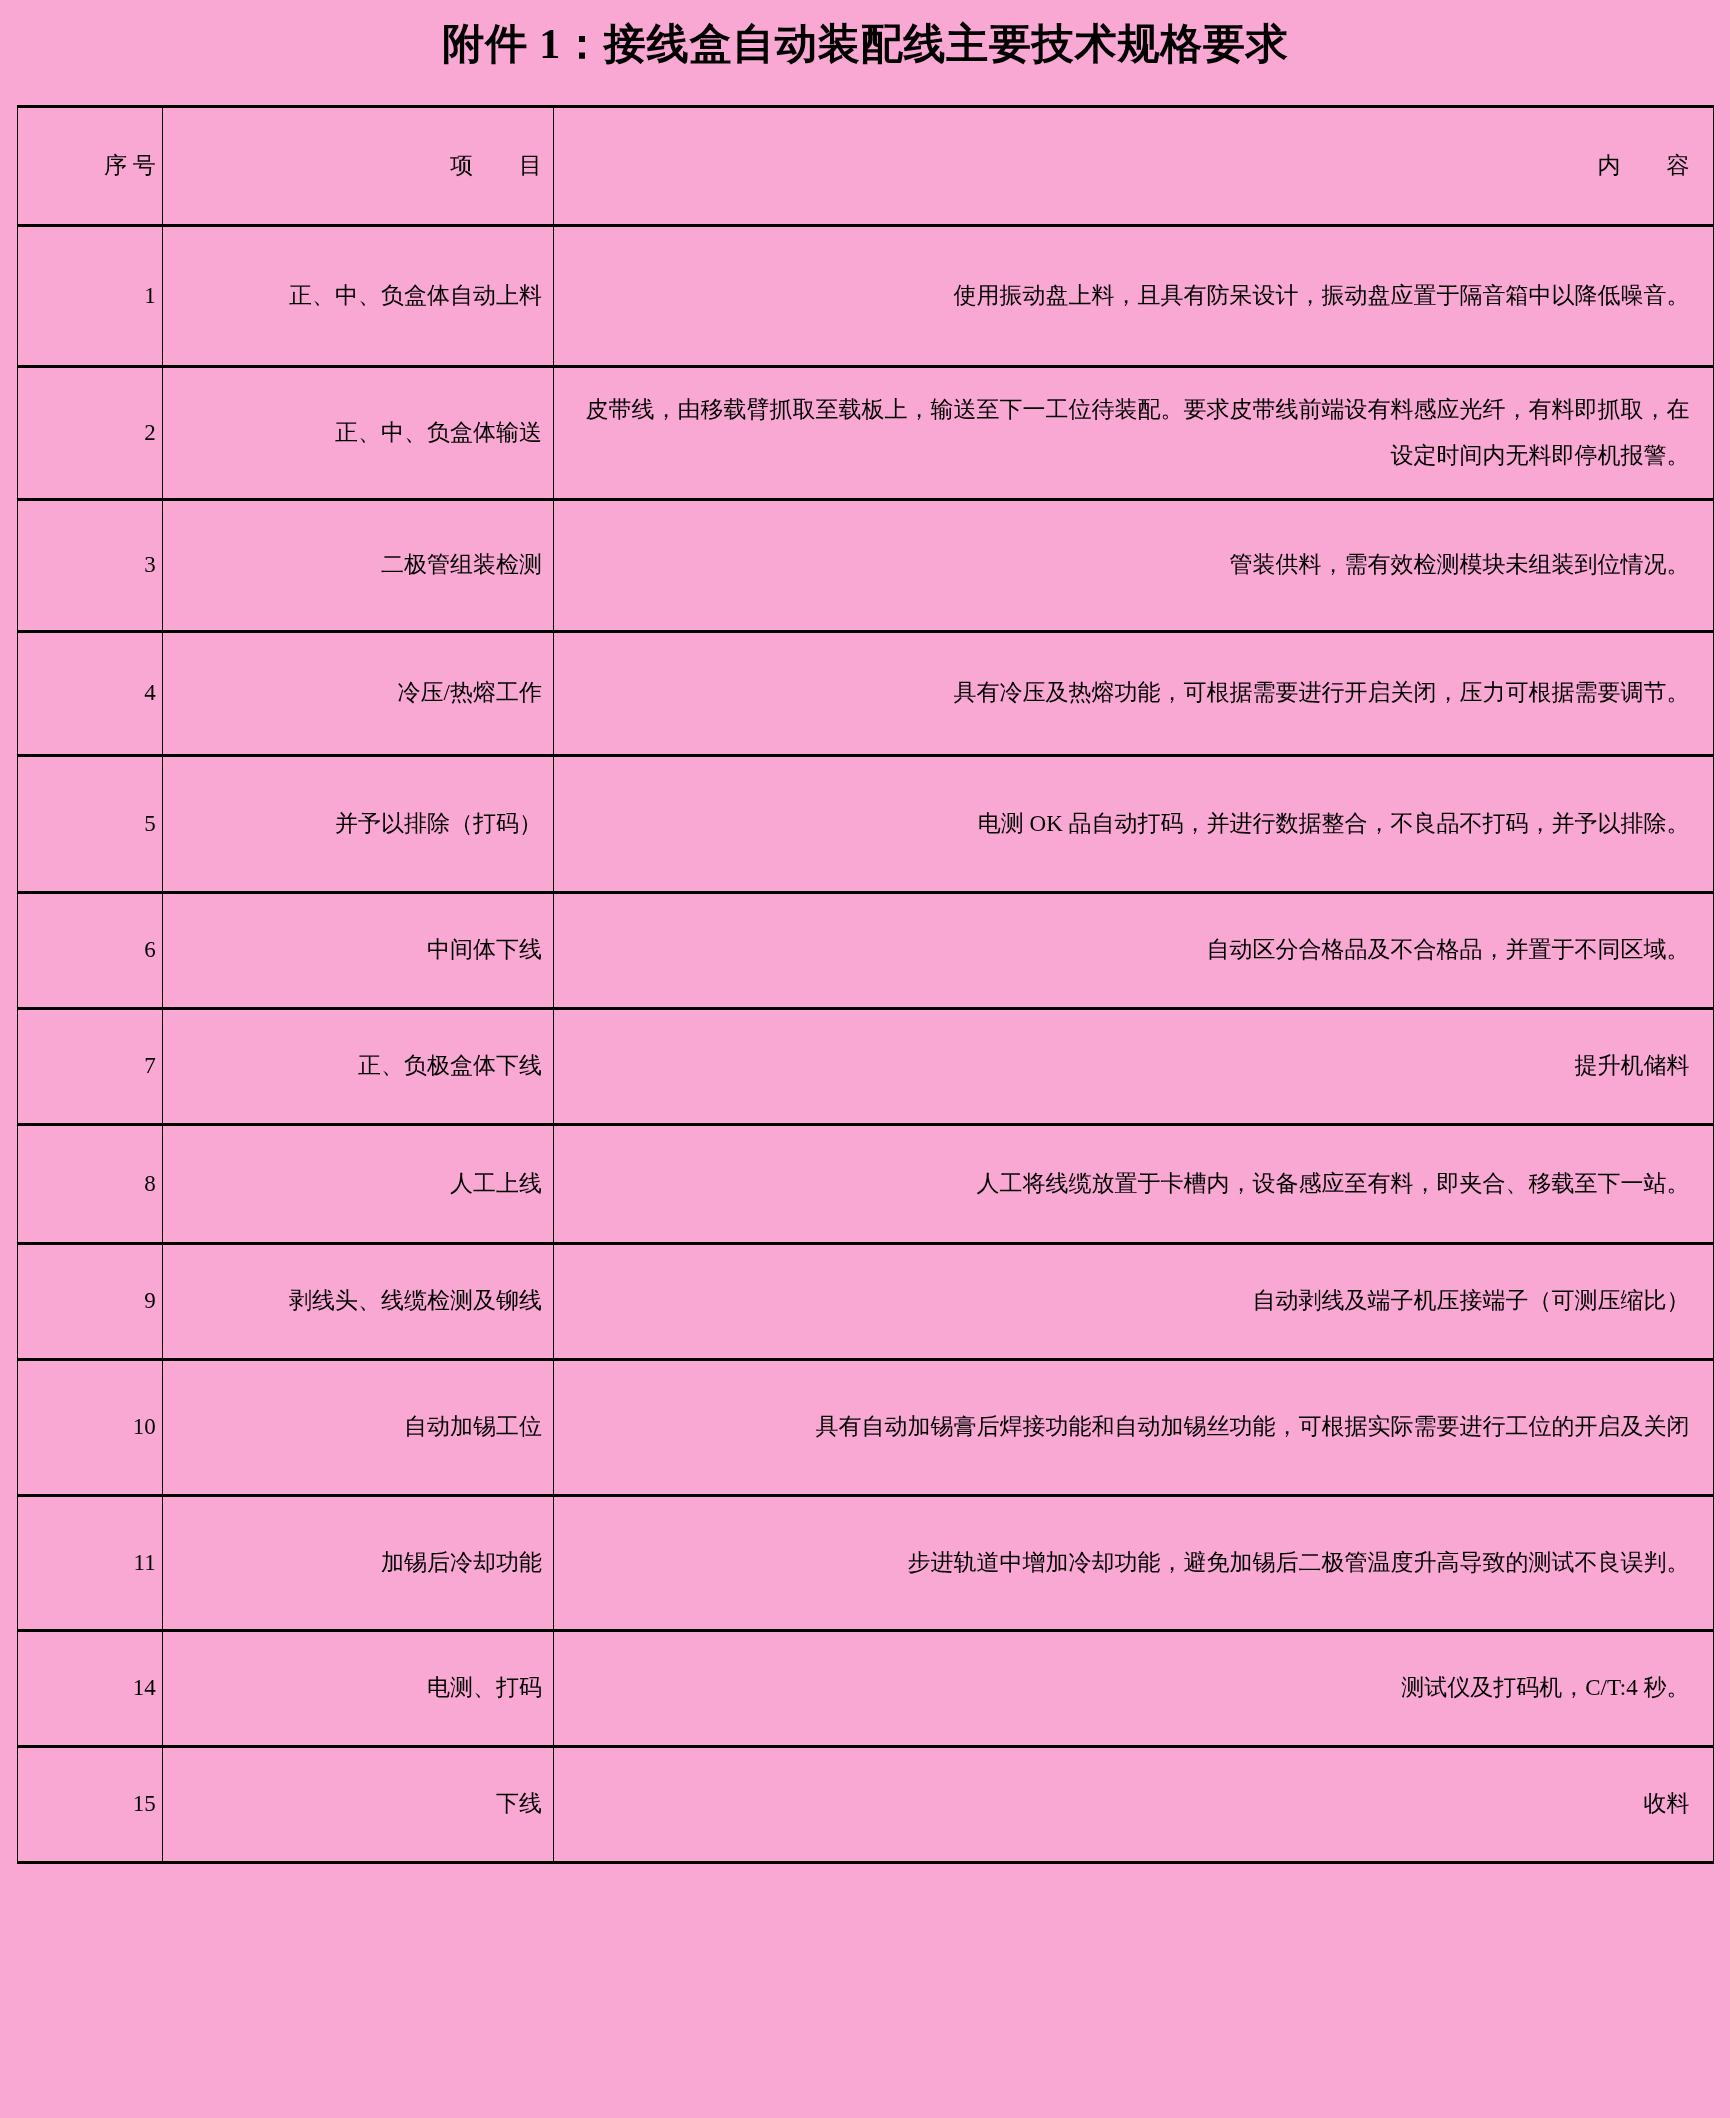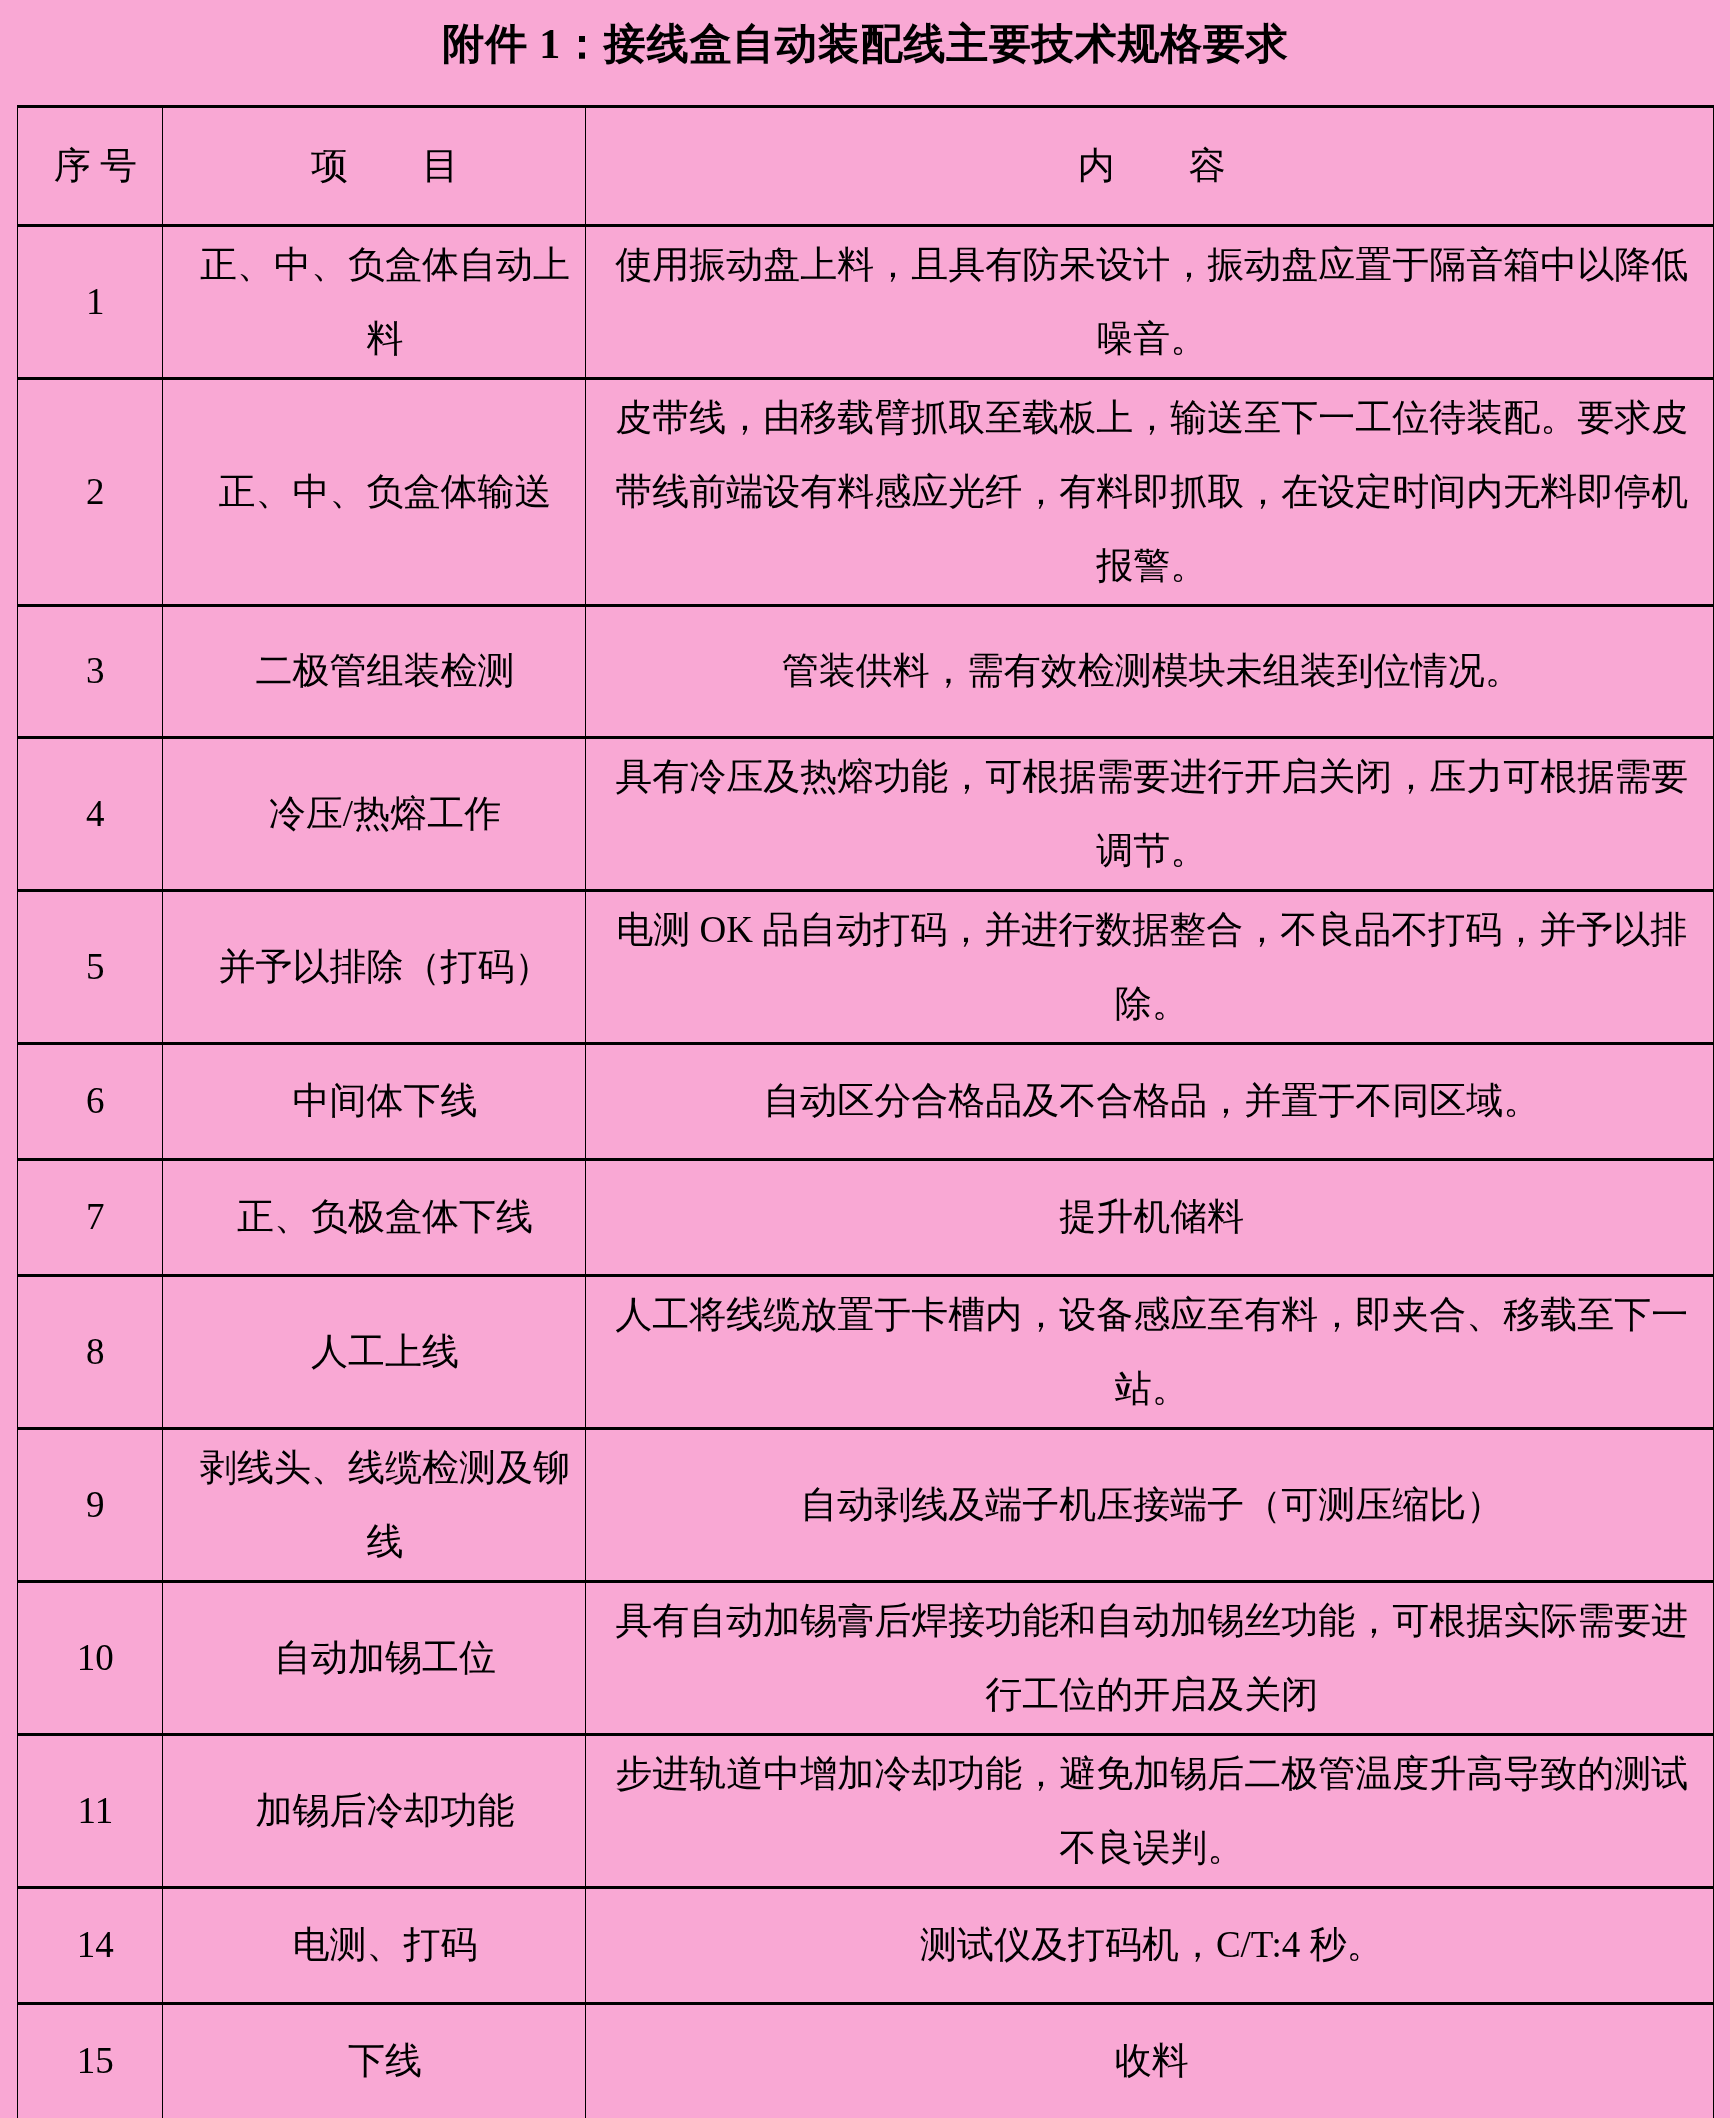--- a/index.html
+++ b/index.html
@@ -29,29 +29,29 @@
     width: 1697px;
     margin: 0 auto;
   }
   table.spec-table th,
   table.spec-table td {
     border-left: 1.6px solid #000;
     border-right: 1.6px solid #000;
     border-top: 3.1px solid #000;
     border-bottom: 3.1px solid #000;
     vertical-align: middle;
-    text-align: center;
-    font-size: 37px;
+    text-align: right;
+    font-size: 23px;
     font-weight: normal;
     line-height: 2.0;
     box-sizing: border-box;
     word-break: break-all;
   }
   .col-no      { width: 145px;  padding-left: 17px;  padding-right: 6.3px; }
-  .col-item    { width: 423px;  padding-left: 33px;  padding-right: 11px; }
+  .col-item    { width: 391px;  padding-left: 33px;  padding-right: 11px; }
   .col-content { padding-left: 28px; padding-right: 23.5px; }
 
   thead th { height: 119px; }
   tbody td { height: 116px; }
   tbody tr:nth-child(1) td  { height: 141px; }
   tbody tr:nth-child(2) td  { height: 133px; }
   tbody tr:nth-child(3) td  { height: 132px; }
   tbody tr:nth-child(4) td  { height: 124px; }
   tbody tr:nth-child(5) td  { height: 137px; }
   tbody tr:nth-child(8) td  { height: 119px; }

